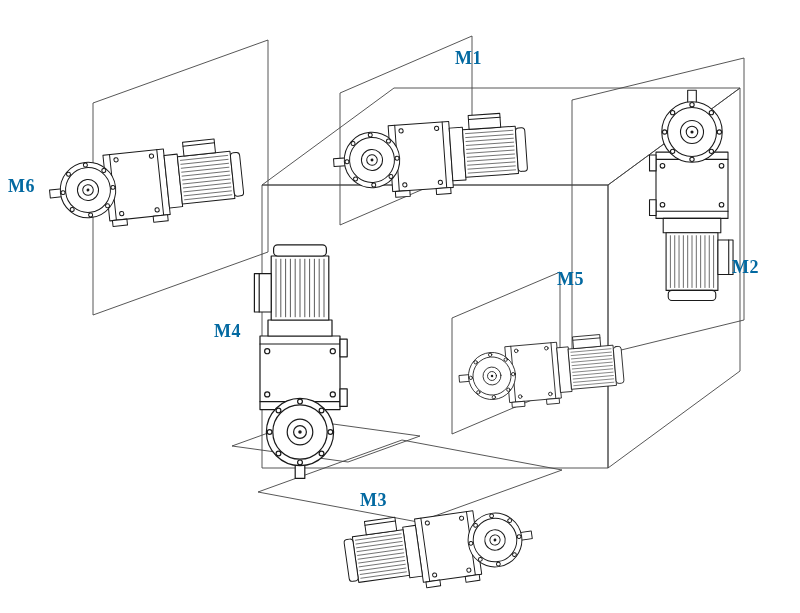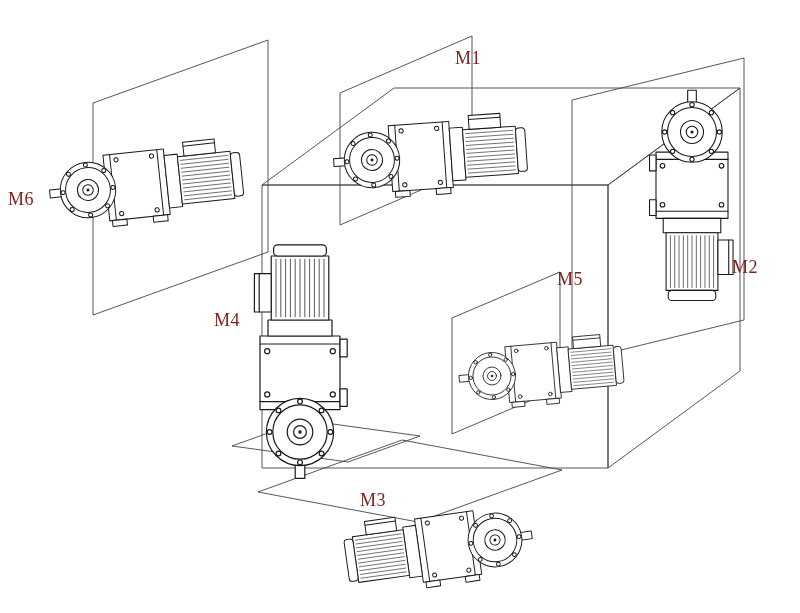--- a/index.html
+++ b/index.html
@@ -6,24 +6,24 @@
   .stage{
     position:relative;
     width:800px;height:613px;
     background:#ffffff;
     overflow:hidden;
     font-family:"Liberation Serif", serif;
   }
   .stage svg{position:absolute;left:0;top:0;}
   .pos-label{
     position:absolute;
-    font-weight:400;
+    font-weight:700;
     font-size:18px;
     line-height:1;
-    color:#7f1d1d;
+    color:#0369a1;
     letter-spacing:0.5px;
     user-select:none;
   }
 </style>
 </head>
 <body>
 
 <div class="stage">
 
   <svg width="800" height="613" viewBox="0 0 800 613">
@@ -113,17 +113,17 @@
     <use href="#gm" transform="translate(372,160) rotate(-4) scale(0.66)"></use>
     <use href="#gm" transform="translate(692,132) rotate(90) scale(0.72)"></use>
     <use href="#gm" transform="translate(492,376) rotate(-5) scale(0.56)"></use>
     <use href="#gm" transform="translate(300,432) rotate(-90) scale(0.8)"></use>
     <use href="#gm" transform="translate(495,540) rotate(-8) scale(-0.64,0.64)"></use>
   </svg>
 
   <div class="pos-label" style="left:455px;top:49px">M1</div>
   <div class="pos-label" style="left:732px;top:258px">M2</div>
   <div class="pos-label" style="left:360px;top:491px">M3</div>
-  <div class="pos-label" style="left:214px;top:311px">M4</div>
+  <div class="pos-label" style="left:214px;top:322px">M4</div>
   <div class="pos-label" style="left:557px;top:270px">M5</div>
-  <div class="pos-label" style="left:8px;top:190px">M6</div>
+  <div class="pos-label" style="left:8px;top:177px">M6</div>
 
 </div>
 
 </body></html>

